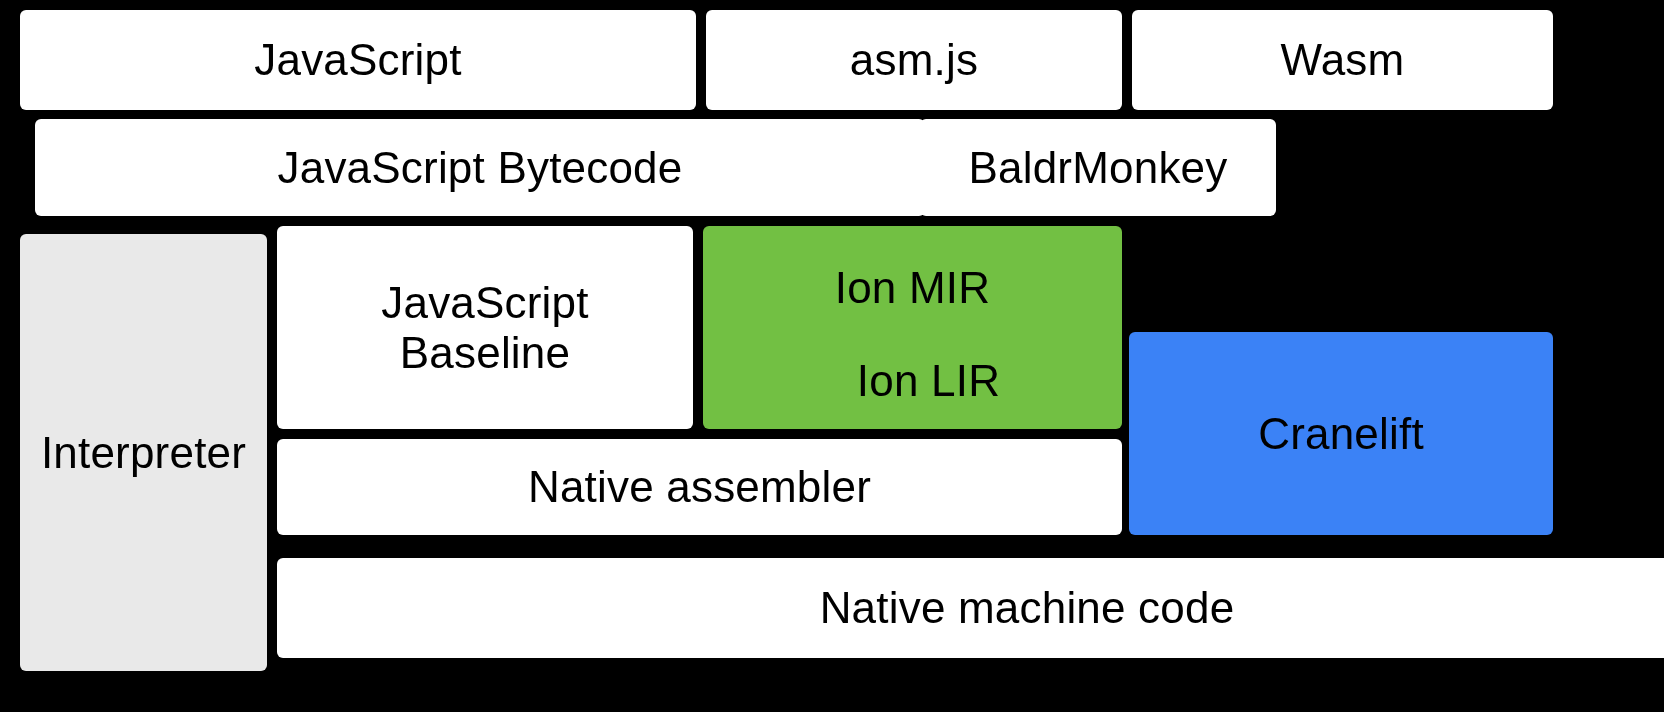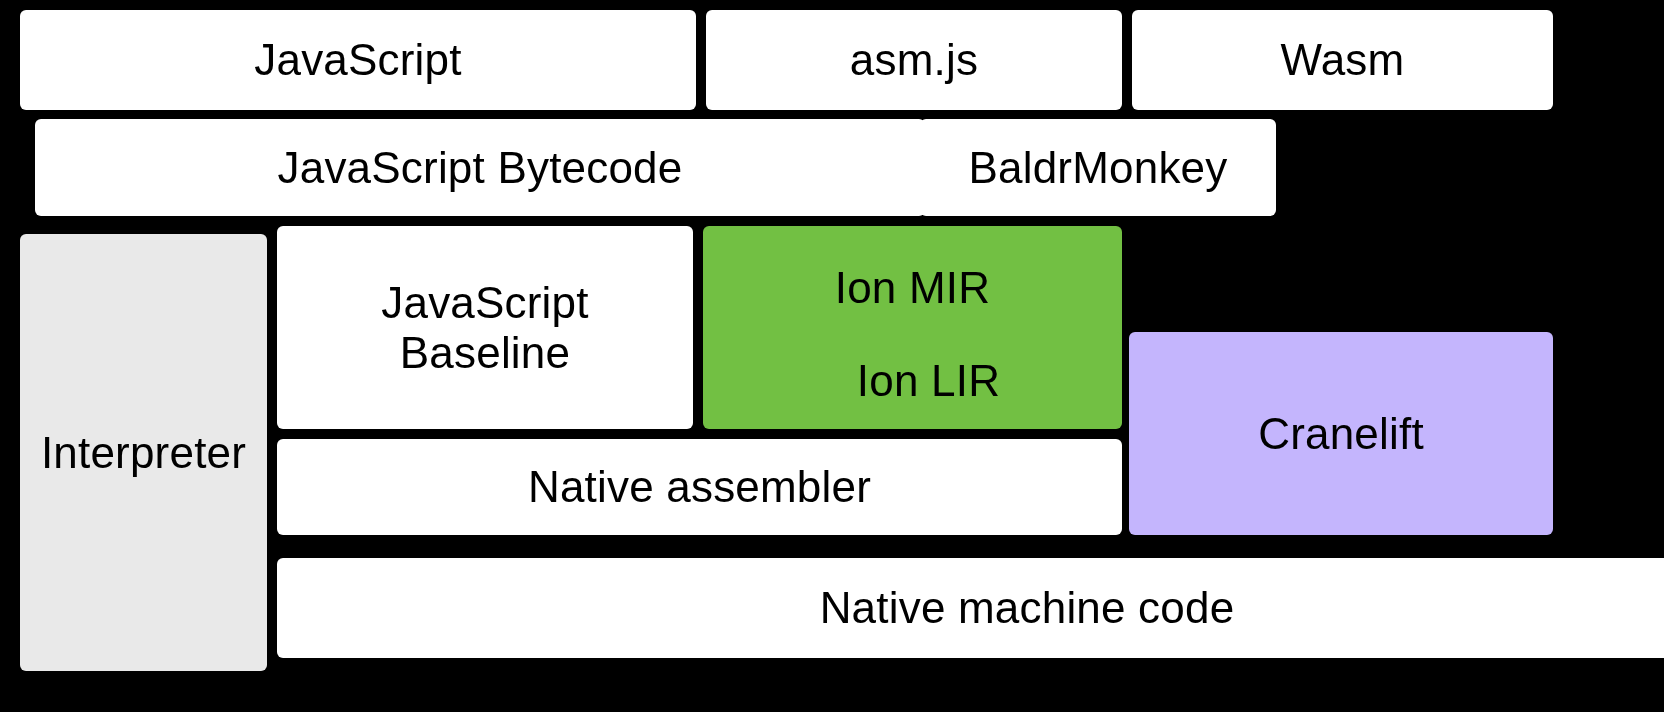--- a/index.html
+++ b/index.html
@@ -27,21 +27,21 @@
     font-size: 44px;
     font-weight: 400;
     line-height: 1.12;
     letter-spacing: 0.2px;
     white-space: pre-line;
     user-select: none;
   }
   .fill-white { background: #FFFFFF; }
   .fill-gray  { background: #E9E9E9; }
   .fill-green { background: #72C043; }
-  .fill-pink  { background: #c4b5fd; }
+  .fill-pink  { background: #3b82f6; }
 </style>
 </head>
 <body>
 
 <div id="stage">
 
   <div class="node fill-white" style="left:20px; top:10px; width:676px; height:100px;">
     <span>JavaScript</span>
   </div>
 

